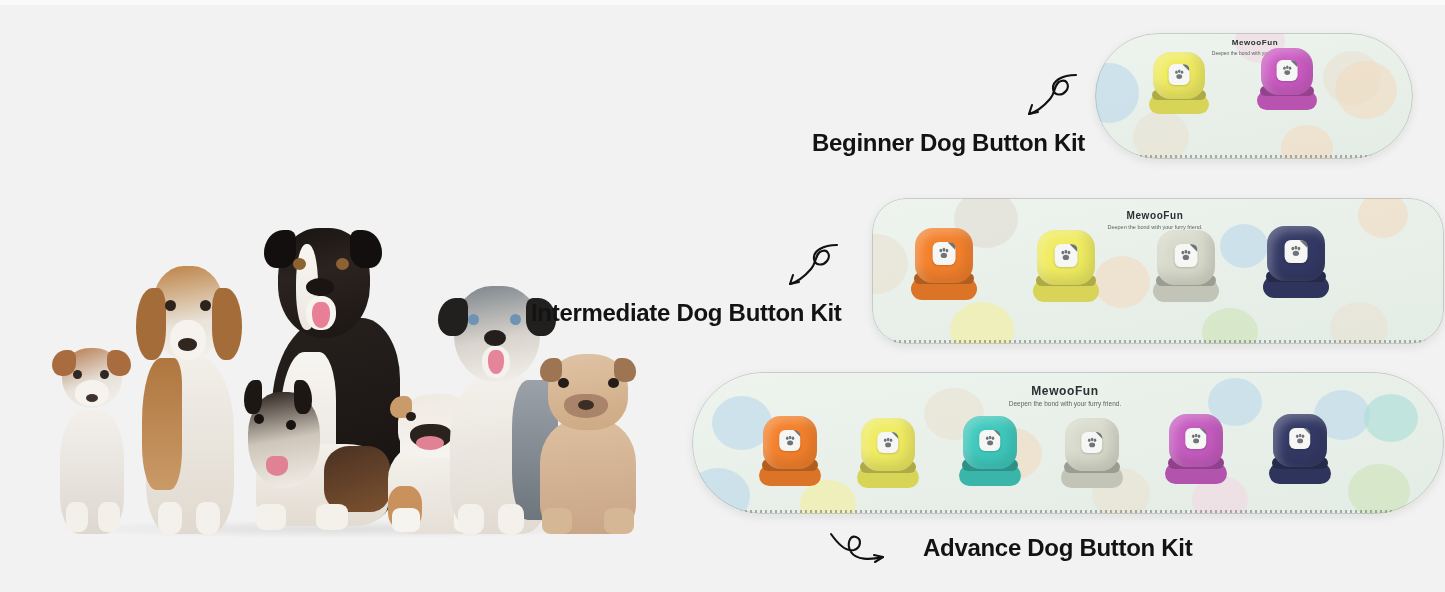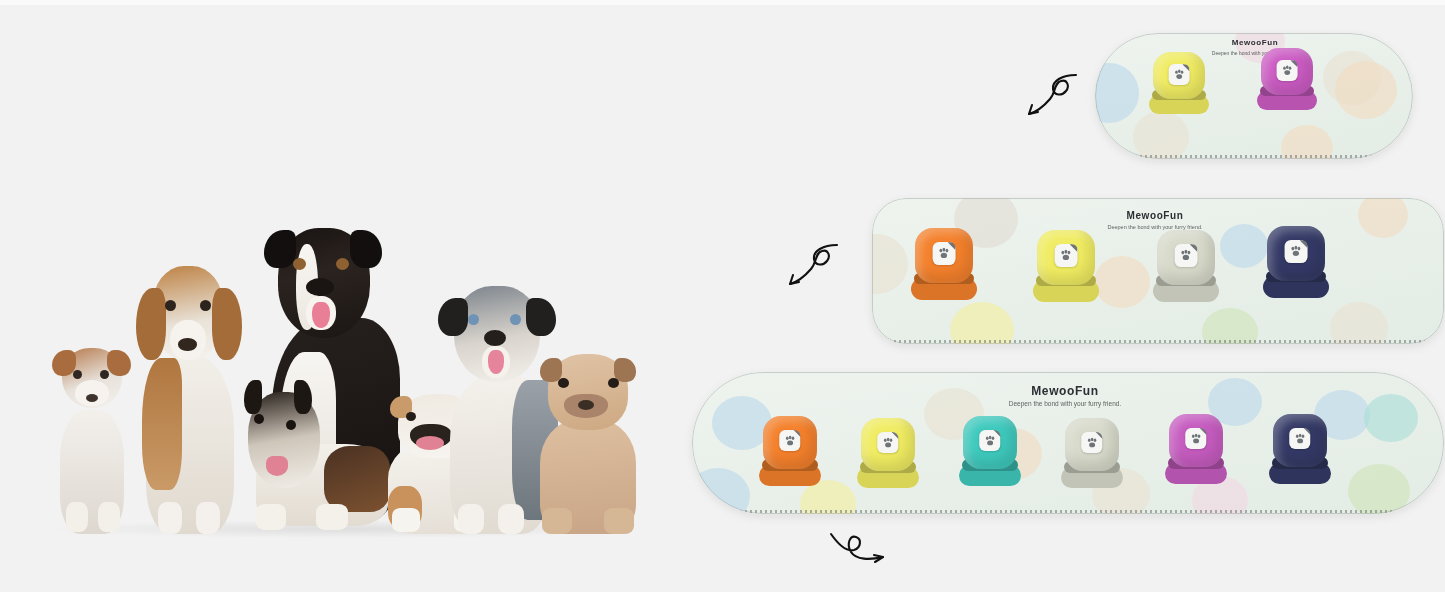--- a/index.html
+++ b/index.html
@@ -270,20 +270,21 @@
         <svg class="paw" viewBox="0 0 24 24">
           <ellipse cx="7" cy="7.5" rx="2.3" ry="3" fill="#6e7478"></ellipse>
           <ellipse cx="12" cy="6" rx="2.3" ry="3.1" fill="#6e7478"></ellipse>
           <ellipse cx="17" cy="7.5" rx="2.3" ry="3" fill="#6e7478"></ellipse>
           <ellipse cx="12" cy="15.5" rx="5.2" ry="4.3" fill="#6e7478"></ellipse>
         </svg>
       </div>
     </div>
   </div>
 
+  <div class="kitlabel" id="lbl-beginner">Beginner Dog Button Kit</div>
   <svg class="arrow" id="arr-beginner" viewBox="0 0 54 46">
     <path d="M3 42 C10 40 18 34 24 27 C30 20 28 11 35 9 C41 7 44 14 40 19 C36 24 28 24 27 17 C26 9 36 3 50 3" fill="none" stroke="#111" stroke-width="2.1" stroke-linecap="round"></path>
     <path d="M3 42 L12 40 M3 42 L6 33" fill="none" stroke="#111" stroke-width="2.1" stroke-linecap="round"></path>
   </svg>
 
   <div class="mat" id="mat-intermediate">
     <div class="dot" style="left:-28px;top:36px;width:64px;height:60px;background:#e8e2d2;"></div>
     <div class="dot" style="left:82px;top:-8px;width:64px;height:58px;background:#e0dcd4;"></div>
     <div class="dot" style="left:78px;top:104px;width:64px;height:56px;background:#f2ef9e;"></div>
     <div class="dot" style="left:222px;top:58px;width:56px;height:52px;background:#f0dcc0;"></div>
@@ -357,20 +358,21 @@
         <svg class="paw" viewBox="0 0 24 24">
           <ellipse cx="7" cy="7.5" rx="2.3" ry="3" fill="#6e7478"></ellipse>
           <ellipse cx="12" cy="6" rx="2.3" ry="3.1" fill="#6e7478"></ellipse>
           <ellipse cx="17" cy="7.5" rx="2.3" ry="3" fill="#6e7478"></ellipse>
           <ellipse cx="12" cy="15.5" rx="5.2" ry="4.3" fill="#6e7478"></ellipse>
         </svg>
       </div>
     </div>
   </div>
 
+  <div class="kitlabel" id="lbl-intermediate">Intermediate Dog Button Kit</div>
   <svg class="arrow" id="arr-intermediate" viewBox="0 0 54 46">
     <path d="M3 42 C10 40 18 34 24 27 C30 20 28 11 35 9 C41 7 44 14 40 19 C36 24 28 24 27 17 C26 9 36 3 50 3" fill="none" stroke="#111" stroke-width="2.1" stroke-linecap="round"></path>
     <path d="M3 42 L12 40 M3 42 L6 33" fill="none" stroke="#111" stroke-width="2.1" stroke-linecap="round"></path>
   </svg>
 
   <div class="mat" id="mat-advance">
     <div class="dot" style="left:20px;top:24px;width:60px;height:54px;background:#bcd9ea;"></div>
     <div class="dot" style="left:-6px;top:96px;width:64px;height:56px;background:#bcd9ea;"></div>
     <div class="dot" style="left:108px;top:108px;width:56px;height:48px;background:#f2ef9e;"></div>
     <div class="dot" style="left:232px;top:16px;width:60px;height:52px;background:#e8e2d2;"></div>
@@ -481,17 +483,18 @@
         <svg class="paw" viewBox="0 0 24 24">
           <ellipse cx="7" cy="7.5" rx="2.3" ry="3" fill="#6e7478"></ellipse>
           <ellipse cx="12" cy="6" rx="2.3" ry="3.1" fill="#6e7478"></ellipse>
           <ellipse cx="17" cy="7.5" rx="2.3" ry="3" fill="#6e7478"></ellipse>
           <ellipse cx="12" cy="15.5" rx="5.2" ry="4.3" fill="#6e7478"></ellipse>
         </svg>
       </div>
     </div>
   </div>
 
+  <div class="kitlabel" id="lbl-advance">Advance Dog Button Kit</div>
   <svg class="arrow" id="arr-advance" viewBox="0 0 62 38">
     <path d="M3 6 C10 16 18 24 26 22 C33 20 34 11 28 9 C22 7 18 16 23 24 C28 32 42 32 55 29" fill="none" stroke="#111" stroke-width="2.1" stroke-linecap="round"></path>
     <path d="M55 29 L46 27 M55 29 L47 34" fill="none" stroke="#111" stroke-width="2.1" stroke-linecap="round"></path>
   </svg>
 </div>
 
 </body></html>

